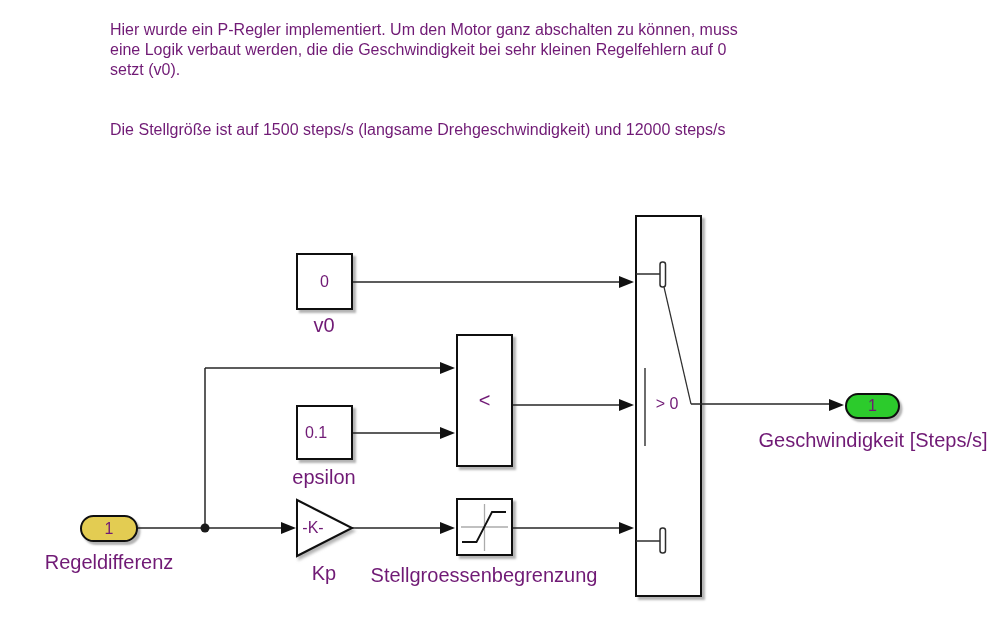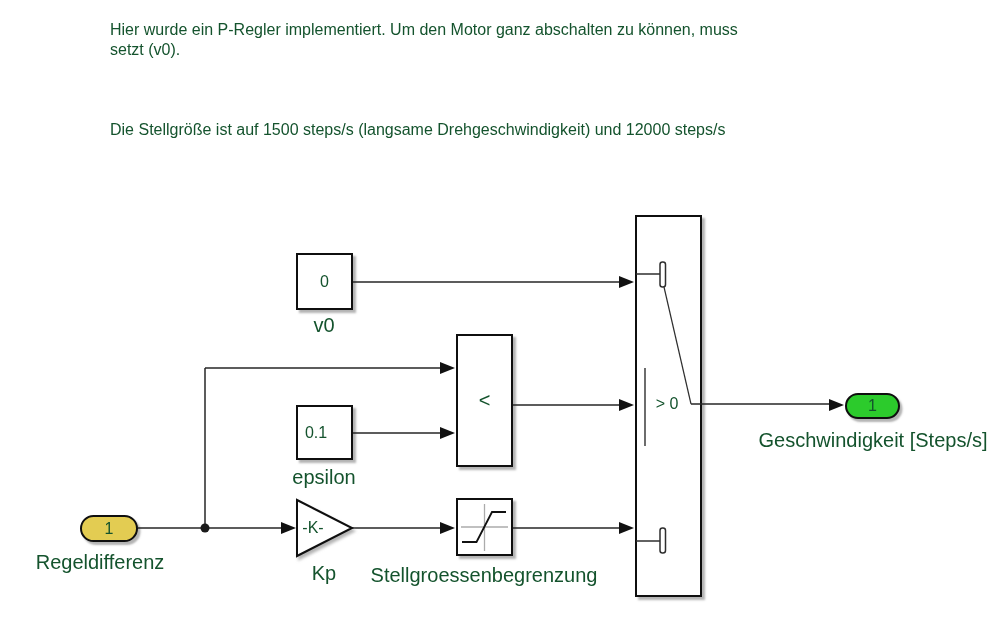--- a/index.html
+++ b/index.html
@@ -1,18 +1,18 @@
 <!DOCTYPE html>
 <html><head>
 <meta charset="utf-8">
 <style>
   html,body{margin:0;padding:0;background:#ffffff;}
   .canvas{
     position:relative;width:1000px;height:626px;background:#ffffff;overflow:hidden;
-    font-family:"Liberation Sans", sans-serif;color:#14532d;
+    font-family:"Liberation Sans", sans-serif;color:#701a75;
   }
   .note-line{font-size:16px;line-height:20px;white-space:nowrap;}
   .para{position:absolute;left:110px;}
   .block{
     position:absolute;background:#ffffff;border:2px solid #0f0f0f;box-sizing:border-box;
     box-shadow:2.5px 3px 2px rgba(155,155,155,0.75);z-index:1;
   }
   .block-value{
     position:absolute;z-index:3;font-size:16px;display:flex;align-items:center;justify-content:center;
   }
@@ -27,20 +27,21 @@
   .wires{position:absolute;left:0;top:0;z-index:2;pointer-events:none;}
   .op{font-size:20px;}
 </style>
 </head>
 <body>
 
 <div class="canvas">
 
   <div class="para" style="top:20px;">
     <div class="note-line">Hier wurde ein P-Regler implementiert. Um den Motor ganz abschalten zu können, muss</div>
+    <div class="note-line">eine Logik verbaut werden, die die Geschwindigkeit bei sehr kleinen Regelfehlern auf 0</div>
     <div class="note-line">setzt (v0).</div>
   </div>
   <div class="para" style="top:120px;">
     <div class="note-line">Die Stellgröße ist auf 1500 steps/s (langsame Drehgeschwindigkeit) und 12000 steps/s</div>
   </div>
 
   <div class="block" style="left:296px;top:253px;width:57px;height:57px;"></div>
   <div class="block-value" style="left:296px;top:253px;width:57px;height:57px;">0</div>
   <div class="blk-label" style="left:244px;top:314px;width:160px;">v0</div>
 
@@ -56,21 +57,21 @@
 
   <div class="block" style="left:456px;top:498px;width:57px;height:58px;"></div>
   <div class="blk-label" style="left:364px;top:564px;width:240px;">Stellgroessenbegrenzung</div>
 
   <div class="block" style="left:635px;top:215px;width:67px;height:382px;"></div>
   <div class="block-value" style="left:649px;top:395px;width:36px;height:18px;">&gt; 0</div>
 
   <div class="port" style="left: 80px; top: 515px; width: 58px; height: 27px; background: rgb(227, 204, 82);">
     <span>1</span>
   </div>
-  <div class="blk-label" style="left:20px;top:551px;width:160px;">Regeldifferenz</div>
+  <div class="blk-label" style="left:29px;top:551px;width:160px;">Regeldifferenz</div>
 
   <div class="port" style="left: 845px; top: 393px; width: 55px; height: 26px; background: rgb(44, 203, 44);">
     <span>1</span>
   </div>
   <div class="blk-label" style="left:753px;top:429px;width:240px;text-align:center;">Geschwindigkeit [Steps/s]</div>
 
   <svg class="wires" width="1000" height="626" viewBox="0 0 1000 626">
     <g stroke="#262626" stroke-width="1.5" fill="none">
 
       <g>

